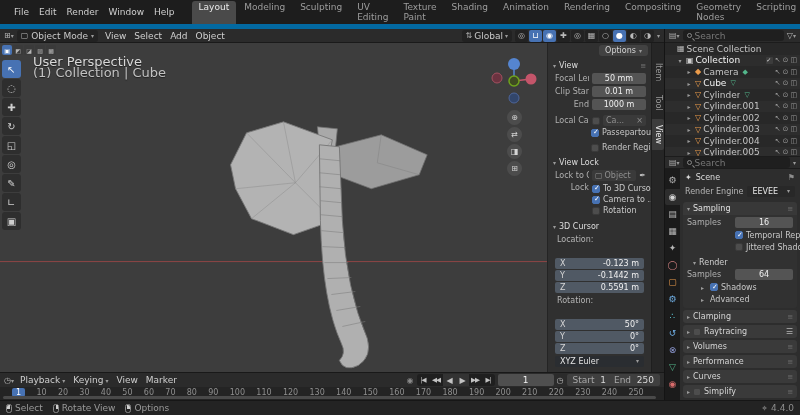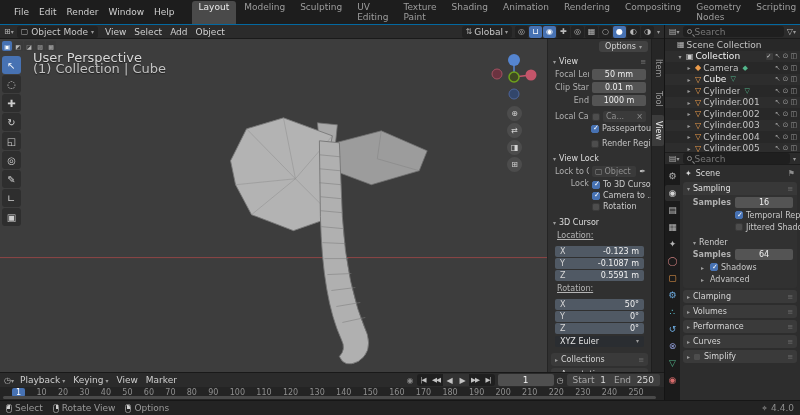--- a/index.html
+++ b/index.html
@@ -3,21 +3,21 @@
 <meta charset="utf-8">
 <style>
   * { margin:0; padding:0; box-sizing:border-box; }
   html,body { width:800px; height:415px; overflow:hidden; background:#1d1d1d;
     font-family:"DejaVu Sans", sans-serif; color:#c9c9c9; font-size:9px;
     -webkit-font-smoothing:antialiased; }
   .app { width:800px; height:415px; display:flex; flex-direction:column; }
 
   
   .topbar { height:14px; background:#1d1d1d; display:flex; align-items:center; gap:2px;
-    padding:12px 4px; flex:0 0 auto; border-bottom:1px solid #0369a1; }
+    padding:12px 4px; flex:0 0 auto; border-bottom:5px solid #0369a1; }
   .blender-logo { width:10px; height:10px; border-radius:50%;
     background:radial-gradient(circle at 50% 38%, #fff 0 1.5px, #265787 1.5px 3.5px, #e87d0d 3.5px); margin-right:3px; }
   .menu-item { padding:0 5px; color:#cfcfcf; cursor:default; }
   .ws-tabs { display:flex; margin-left:10px; gap:1px; }
   .ws-tab { padding:1px 7px 2px; color:#9d9d9d; border-radius:3px 3px 0 0; }
   .ws-tab.active { background:#4a4a4a; color:#e8e8e8; }
   .caret { font-size:6px; color:#9a9a9a; }
 
   
   .main-row { flex:1; display:flex; min-height:0; }
@@ -75,21 +75,21 @@
     white-space:nowrap; overflow:hidden; }
   .field.obj { background:#3a3a3a; color:#8f8f8f; text-align:left; display:flex; align-items:center; gap:2px; }
   .cb { width:8px; height:8px; border-radius:2px; background:#4d4d4d; border:1px solid #3a3a3a; flex:0 0 auto;
     position:relative; }
   .cb.checked { background:#4772b3; border-color:#4772b3; }
   .cb.checked::after { content:"✓"; color:#fff; font-size:7px; position:absolute; left:1px; top:-1.5px; }
   .cb-row { display:flex; align-items:center; gap:3px; padding:1px 2px 1px 40px; color:#c6c6c6; white-space:nowrap; }
   .axis-row { display:flex; margin:1px 4px; border-radius:2px; overflow:hidden; background:#505964; }
   .axis-row .ax { flex:0 0 14px; padding:1px 0 1px 5px; color:#d5d5d5; }
   .axis-row .axv { flex:1; text-align:right; padding:1px 5px 1px 0; color:#f0f0f0; }
-  .sub-label { padding:2px 2px 5px 6px; color:#b5b5b5;text-decoration:underline; }
+  .sub-label { padding:2px 2px 13px 6px; color:#b5b5b5; }
   .dropdown { margin:2px 4px; background:#2a2d31; border-radius:2px; padding:1px 5px; display:flex; color:#e4e4e4; }
   .dropdown .caret { margin-left:auto; }
   .collapsed-row { display:flex; align-items:center; gap:3px; background:#3a3a3a; border-radius:3px;
     margin:2px 3px; padding:2px 4px; color:#d5d5d5; }
   .collapsed-row .ph-right { margin-left:auto; color:#6d6d6d; font-size:7px; }
 
   
   .tabstrip { width:13px; background:#262626; border-left:1px solid #1e1e1e; padding-top:14px;
     display:flex; flex-direction:column; gap:2px; align-items:stretch; }
   .vtab { writing-mode:vertical-rl; font-size:8px; color:#9a9a9a; padding:6px 1px; text-align:center;
@@ -150,21 +150,21 @@
   .crumb .pin { margin-left:auto; color:#8d8d8d; }
   .re-row { display:flex; align-items:center; gap:4px; padding:2px 5px 3px; }
   .re-row .plabel { color:#b5b5b5; }
   .re-dd { flex:1; background:#282828; border-radius:2px; padding:1px 5px; display:flex; color:#e6e6e6; }
   .re-dd .caret { margin-left:auto; }
   .psec-header { display:flex; align-items:center; gap:3px; background:#383838; border-radius:3px 3px 0 0;
     margin:2px 3px 0; padding:2px 4px; color:#e0e0e0;text-align:right; }
   .psec-body { background:#313131; margin:0 3px 2px; border-radius:0 0 3px 3px; padding:1px 0 3px; }
   .psub-header { display:flex; align-items:center; gap:3px; padding:2px 4px 1px 10px; color:#cfcfcf; }
   .samples-row { display:flex; align-items:center; gap:4px; padding:1px 4px 1px 4px; }
-  .samples-row .plabel { flex:0 0 44px; text-align:right; color:#b0b0b0;font-weight:bold; }
+  .samples-row .plabel { flex:0 0 44px; color:#b0b0b0; }
   .samples-row .field { text-align:center; }
   .pcb-row { display:flex; align-items:center; gap:3px; padding:1.5px 4px 1.5px 52px; color:#c8c8c8; white-space:nowrap; }
   .pcb-row.lv2 { padding-left:18px; }
   .pcb-row .ph-caret { color:#9a9a9a; font-size:6px; width:6px; }
 
   
   .statusbar { height:15px; background:#232323; border-top:1px solid #161616; display:flex; align-items:center;
     gap:10px; padding:0 6px; color:#9a9a9a; flex:0 0 auto; }
   .hint { display:flex; align-items:center; gap:3px; }
   .mouse { width:6px; height:9px; border:1px solid #8a8a8a; border-radius:2.5px; position:relative; }
@@ -405,21 +405,21 @@
             </div>
             <div class="sub-label">Location:</div>
             <div>
 
             <div class="axis-row">
                   <span class="ax">X</span>
                   <span class="axv">-0.123 m</span>
                 </div>
                 <div class="axis-row">
                   <span class="ax">Y</span>
-                  <span class="axv">-0.1087 m</span>
+                  <span class="axv">-0.1442 m</span>
                 </div>
                 <div class="axis-row">
                   <span class="ax">Z</span>
                   <span class="axv">0.5591 m</span>
                 </div>
               </div>
             <div class="sub-label">Rotation:</div>
             <div>
 
             <div class="axis-row">
@@ -682,20 +682,27 @@
             <span class="ptab" style="color: rgb(143, 155, 214);">⊗</span>
             <span class="ptab" style="color: rgb(83, 183, 140);">▽</span>
             <span class="ptab" style="color: rgb(217, 108, 108);">◉</span>
           </div>
         <div class="pcontent">
           <div class="crumb">
             <span>✦</span>
             <span>Scene</span>
             <span class="pin">⚑</span>
           </div>
+          <div class="re-row">
+            <span class="plabel">Render Engine</span>
+            <span class="re-dd">
+              <span>EEVEE</span>
+              <span class="caret">▾</span>
+            </span>
+          </div>
 
           <div class="psec-header">
             <span class="caret">▾</span>
             <span>Sampling</span>
             <span class="ph-right" style="margin-left:auto;color:#6d6d6d;font-size:7px">≡</span>
           </div>
           <div class="psec-body">
             <div class="samples-row">
               <span class="plabel">Samples</span>
               <span class="field">16</span>
@@ -728,20 +735,27 @@
           </div>
 
           <div>
 
           <div class="collapsed-row">
                 <span class="caret">▸</span>
 
                 <span>Clamping</span>
 
                 <span class="ph-right">≡</span>
+              </div>
+              <div class="collapsed-row">
+                <span class="caret">▸</span>
+                <span class="cb"></span>
+                <span>Raytracing</span>
+                <span class="ph-right" style="font-size:8px;color:#b5b5b5">☰</span>
+
               </div>
               <div class="collapsed-row">
                 <span class="caret">▸</span>
 
                 <span>Volumes</span>
 
                 <span class="ph-right">≡</span>
               </div>
               <div class="collapsed-row">
                 <span class="caret">▸</span>

